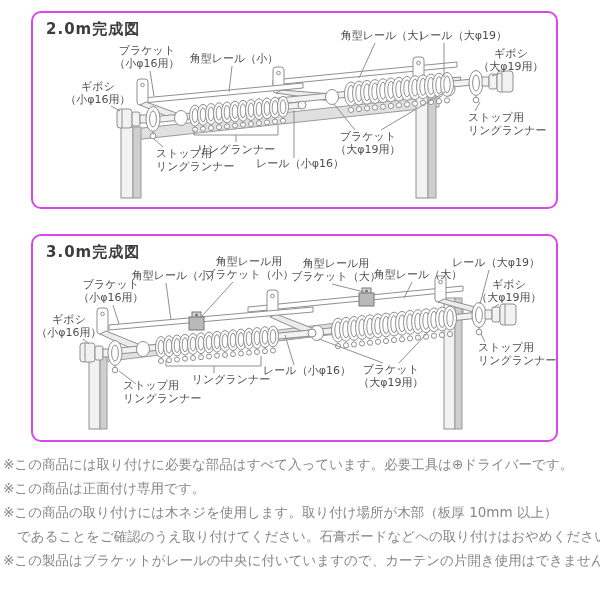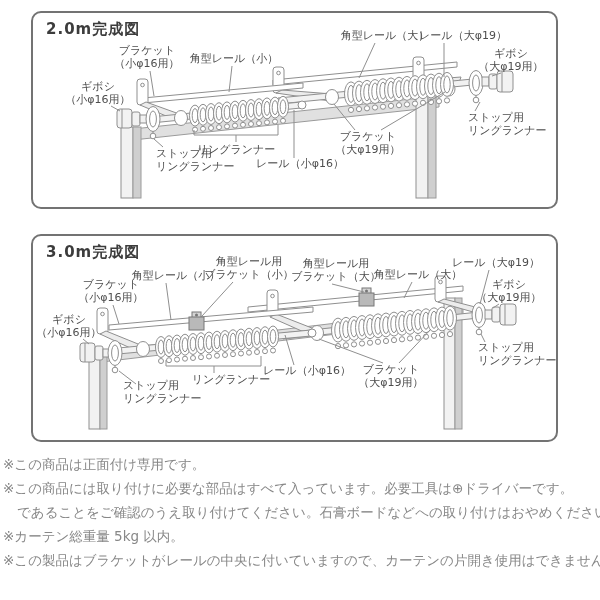--- a/index.html
+++ b/index.html
@@ -1,20 +1,20 @@
 <!DOCTYPE html>
 <html><head>
 <meta charset="utf-8">
 <style>
   html,body{margin:0;padding:0;}
   body{
     position:relative;width:600px;height:600px;background:#ffffff;
     font-family:"DejaVu Sans","Liberation Sans",sans-serif;overflow:hidden;
   }
-  .panel{position:absolute;border:2px solid #737373;border-radius:10px;background:#fff;}
+  .panel{position:absolute;border:2px solid #d946ef;border-radius:10px;background:#fff;}
   #panel-2m{left:31px;top:11px;width:523px;height:194px;}
   #panel-3m{left:31px;top:234px;width:523px;height:204px;text-align:right;}
   .panel-title{position:absolute;left:13px;top:7px;font-size:15px;font-weight:bold;color:#3c3c3c;letter-spacing:1px;}
   .panel svg{position:absolute;left:0;top:0;}
   .notes{position:absolute;left:3px;top:452px;width:596px;color:#878787;font-size:13.5px;line-height:24px;white-space:nowrap;}
   .notes .indent{padding-left:14px;}
   
   .ln{stroke:#8f8f8f;stroke-width:1;fill:none;}
   .fillW{fill:#ffffff;stroke:#8f8f8f;stroke-width:1;}
   .fillL{fill:#e0e0e0;stroke:#9a9a9a;stroke-width:1;}
@@ -309,18 +309,18 @@
       <text class="lbl" x="198" y="147">リングランナー</text>
 
       <line class="ln" x1="103" y1="148" x2="86" y2="135"></line>
       <text class="lbl ls" x="90" y="153">ストップ用</text>
       <text class="lbl ls" x="90" y="166">リングランナー</text>
     </g>
   </svg>
 </div>
 
 <div class="notes">
+  <div>※この商品には取り付けに必要な部品はすべて入っています。必要工具は⊕ドライバーです。</div>
   <div>※この商品は正面付け専用です。</div>
-  <div>※この商品には取り付けに必要な部品はすべて入っています。必要工具は⊕ドライバーです。</div>
+  <div>※この商品の取り付けには木ネジを使用します。取り付け場所が木部（板厚 10mm 以上）</div>
   <div class="indent">であることをご確認のうえ取り付けてください。石膏ボードなどへの取り付けはおやめください。</div>
-  <div>※カーテン総重量 5kg 以内。</div>
   <div>※この製品はブラケットがレールの中央に付いていますので、カーテンの片開き使用はできません。</div>
 </div>
 
 </body></html>

